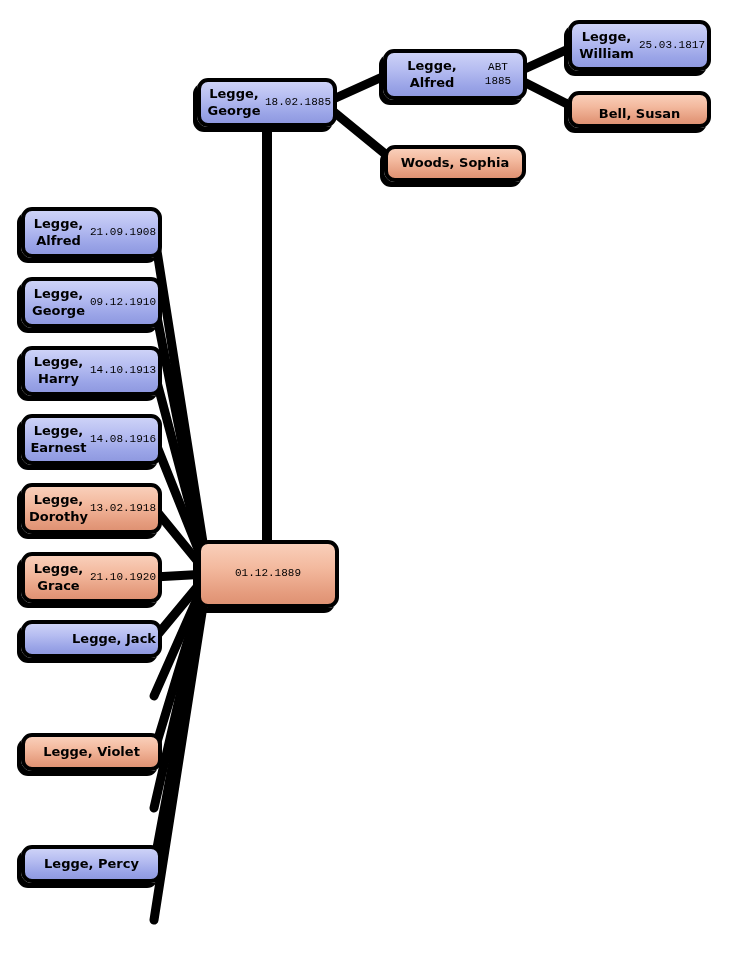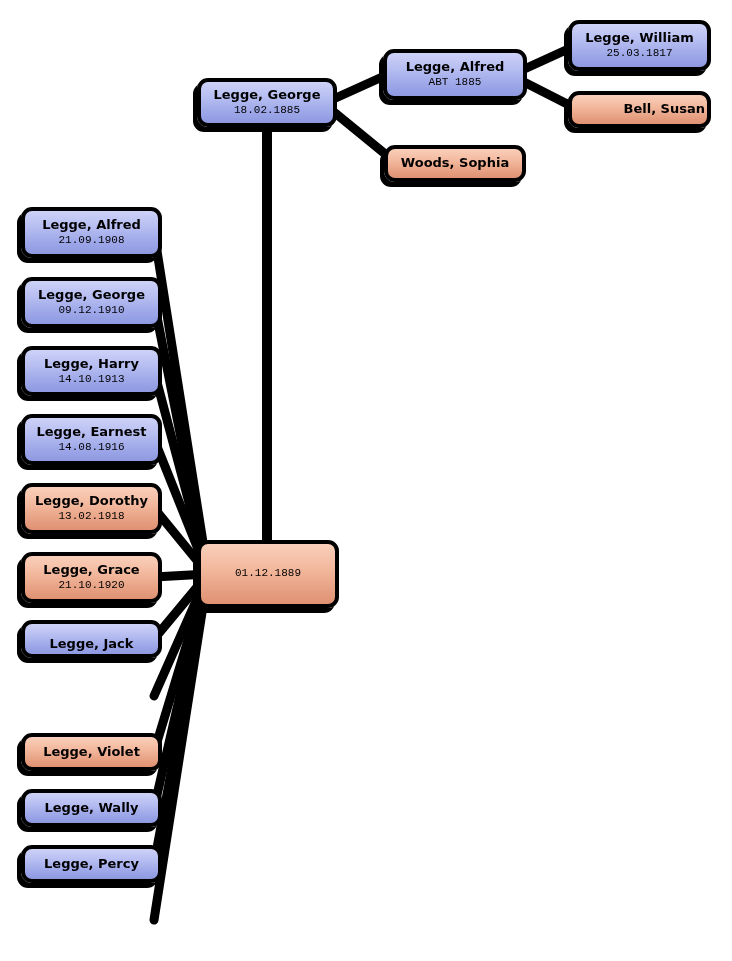--- a/index.html
+++ b/index.html
@@ -22,21 +22,21 @@
     stroke-linecap: round;
   }
   .edges line.thick { stroke-width: 10; }
   .node {
     position: absolute;
     box-sizing: border-box;
     border: 4px solid #000000;
     border-radius: 11px;
     box-shadow: -4px 5px 0 0 #000000;
     display: flex;
-    flex-direction: column;
+    flex-direction: row;
     align-items: center;
     justify-content: center;
     text-align: center;
     padding: 1px 2px;
   }
   .male {
     background: linear-gradient(180deg, #cdd2f7 0%, #b6bdf1 38%, #9aa4e7 78%, #8f99e0 100%);
   }
   .female {
     background: linear-gradient(180deg, #f9cfba 0%, #f3b99e 40%, #e59c7e 82%, #df9273 100%);
@@ -145,24 +145,20 @@
     <div class="nm">Legge, Jack</div>
 
   </div>
 
 
   <div class="node female" style="left:21px; top:733px; width:141px; height:38px;">
     <div class="nm">Legge, Violet</div>
 
   </div>
 
-  <div class="node male" style="left:21px; top:789px; width:141px; height:38px;">
-    <div class="nm">Legge, Wally</div>
-
-  </div>
 
   <div class="node male" style="left:21px; top:845px; width:141px; height:38px;">
     <div class="nm">Legge, Percy</div>
 
   </div>
 
 
 </div>
 
 </body></html>

